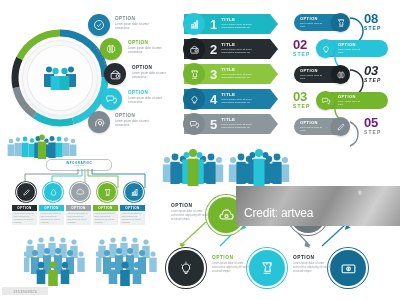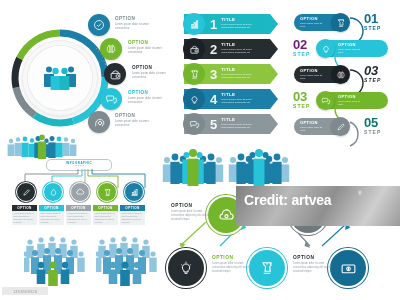--- a/index.html
+++ b/index.html
@@ -100,21 +100,21 @@
     position:absolute;left:236px;top:186px;width:164px;height:40px;
     background:linear-gradient(120deg,#7f7f7f 0%,#b9b9b9 30%,#8f8f8f 55%,#cfcfcf 80%,#9a9a9a 100%);
     overflow:hidden;
   }
   .wm .g1{
     position:absolute;left:8px;top:4px;font-size:13px;font-weight:bold;color:#fff;letter-spacing:-.4px;
   }
   .wm .g1 b{font-weight:bold;}
   .wm .g1 i{font-style:normal;font-weight:normal;}
   .wm .g2{
-    position:absolute;left:8px;top:6px;font-size:14px;font-weight:bold;color:#fff;letter-spacing:-.2px;
+    position:absolute;left:8px;top:20px;font-size:12px;font-weight:normal;color:#fff;letter-spacing:-.2px;
   }
   .wm .reg{position:absolute;left:122px;top:4px;font-size:5px;color:#fff;}
   .idtag{
     position:absolute;left:2px;top:287px;width:46px;height:8px;background:#e9e9e9;
     display:flex;align-items:center;justify-content:center;
     font-size:4px;color:#9a9a9a;letter-spacing:.2px;
   }
 </style>
 </head>
 <body>
@@ -313,21 +313,21 @@
       </div>
     </div>
     <div class="pchip" style="right:-2px;background:#146C92;">
       <svg width="10" height="10" viewBox="0 0 24 24" fill="none" stroke="#fff" stroke-width="1.6">
         <path d="M7 4v3M12 4v3M17 4v3M6 4h12v4l-2 2 1 7H9l1-7-2-2z"></path>
           <path d="M7 20h10"></path>
       </svg>
     </div>
   </div>
   <div class="abs" style="left:364px;top:12px;text-align:left;">
-    <div class="stepnum" style="color:#146C92;">01</div>
+    <div class="stepnum" style="color:#146C92;">08</div>
     <div class="steplbl" style="color:#146C92;margin-top:1px;">STEP</div>
   </div>
 
   <div class="abs" style="left:318px;top:40px;">
     <div class="pill" style="width:50px;background:#27C4D9;padding-left:20px;">
       <div class="ptxt">
         <div style="font-size:4px;font-weight:bold;color:#fff;letter-spacing:.4px;">OPTION</div>
         <div style="font-size:2.3px;color:rgba(255,255,255,.8);width:24px;line-height:1.4;">Lorem ipsum dolor sit amet</div>
       </div>
     </div>
@@ -389,21 +389,21 @@
         <div style="font-size:2.3px;color:rgba(255,255,255,.8);width:24px;line-height:1.4;">Lorem ipsum dolor sit amet</div>
       </div>
     </div>
     <div class="pchip" style="right:-2px;background:#7E8A8F;">
       <svg width="10" height="10" viewBox="0 0 24 24" fill="none" stroke="#fff" stroke-width="1.6">
         <path d="M16.5 4.5l3 3L9 18l-4 1 1-4z"></path>
       </svg>
     </div>
   </div>
   <div class="abs" style="left:364px;top:116px;">
-    <div class="stepnum" style="color:#0f766e;">05</div>
+    <div class="stepnum" style="color:#701a75;">05</div>
     <div class="steplbl" style="color:#7E8A8F;margin-top:1px;">STEP</div>
   </div>
 
   <svg class="abs" style="left:6px;top:134px;" width="72" height="26" viewBox="0 0 72 26">
     <g fill="#8FC5DE">
       <g>
           <circle cx="5" cy="7" r="2.2"></circle>
           <path d="M1.6 10.4h6.8V22H1.6z"></path>
         </g>
       <g>

